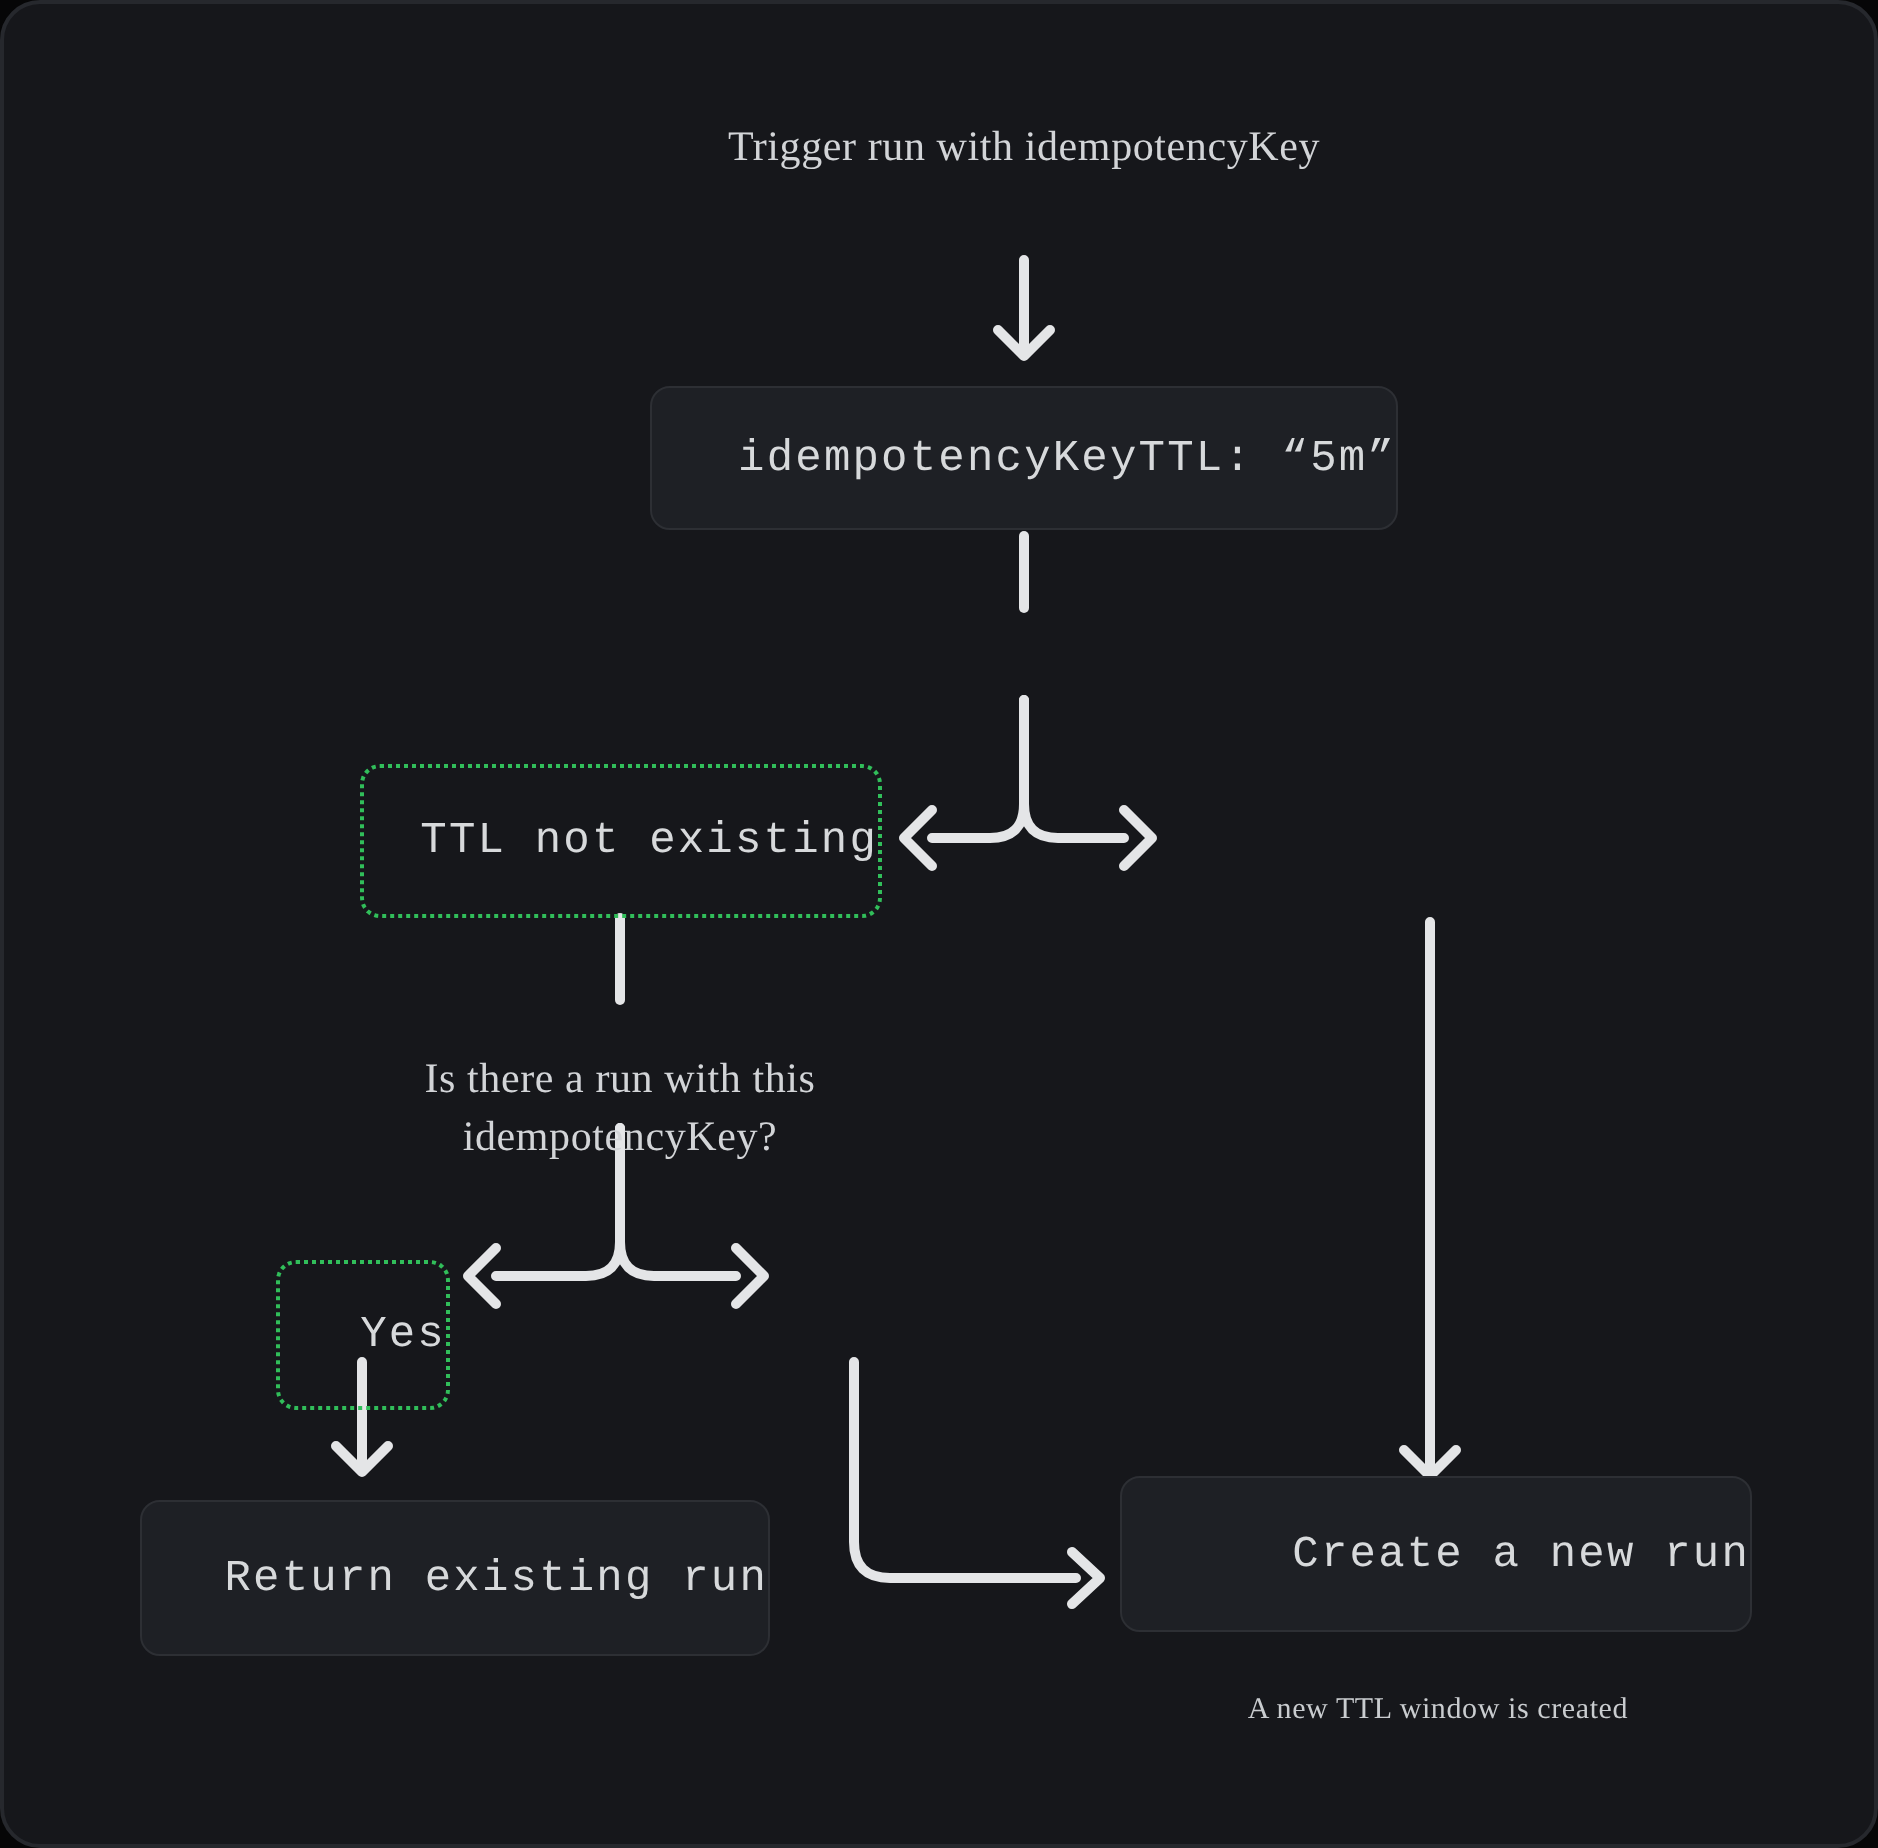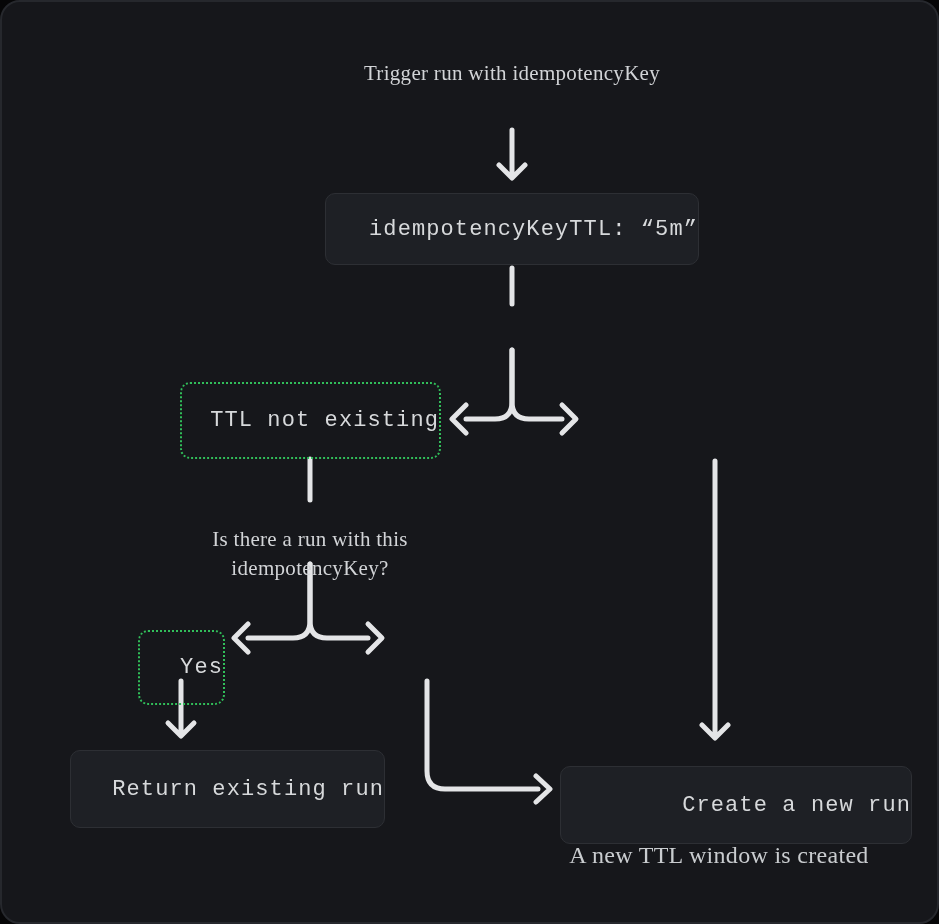--- a/index.html
+++ b/index.html
@@ -36,21 +36,21 @@
   .label {
     position: absolute;
     font-family: Liberation Serif, serif;
     color: var(--sans-text, #d2d4d7);
     text-align: center;
     font-size: 21px;
     line-height: 30px;
     letter-spacing: 0.3px;
   }
   .caption {
-    font-size: 24px;
+    font-size: 15px;
     line-height: 24px;
     color: var(--caption-text, #c9cccf);
   }
   .box {
     position: absolute;
     box-sizing: border-box;
     display: flex;
     align-items: center;
     justify-content: flex-end;
     border-radius: 10px;
@@ -117,19 +117,19 @@
 
   <div class="box green" style="left:136px; top:628px; width:87px; height:75px;">
     <span>Yes</span>
   </div>
 
 
   <div class="box solid" style="left:68px; top:748px; width:315px; height:78px;">
     <span>Return existing run</span>
   </div>
 
-  <div class="box solid" style="left:558px; top:764px; width:352px; height:78px;">
+  <div class="box solid" style="left:558px; top:736px; width:316px; height:78px;">
     <span>Create a new run</span>
   </div>
 
   <div class="label caption" style="left:557px; top:841px; width:320px;">A new TTL window is created</div>
 
 </div>
 
 </body></html>

